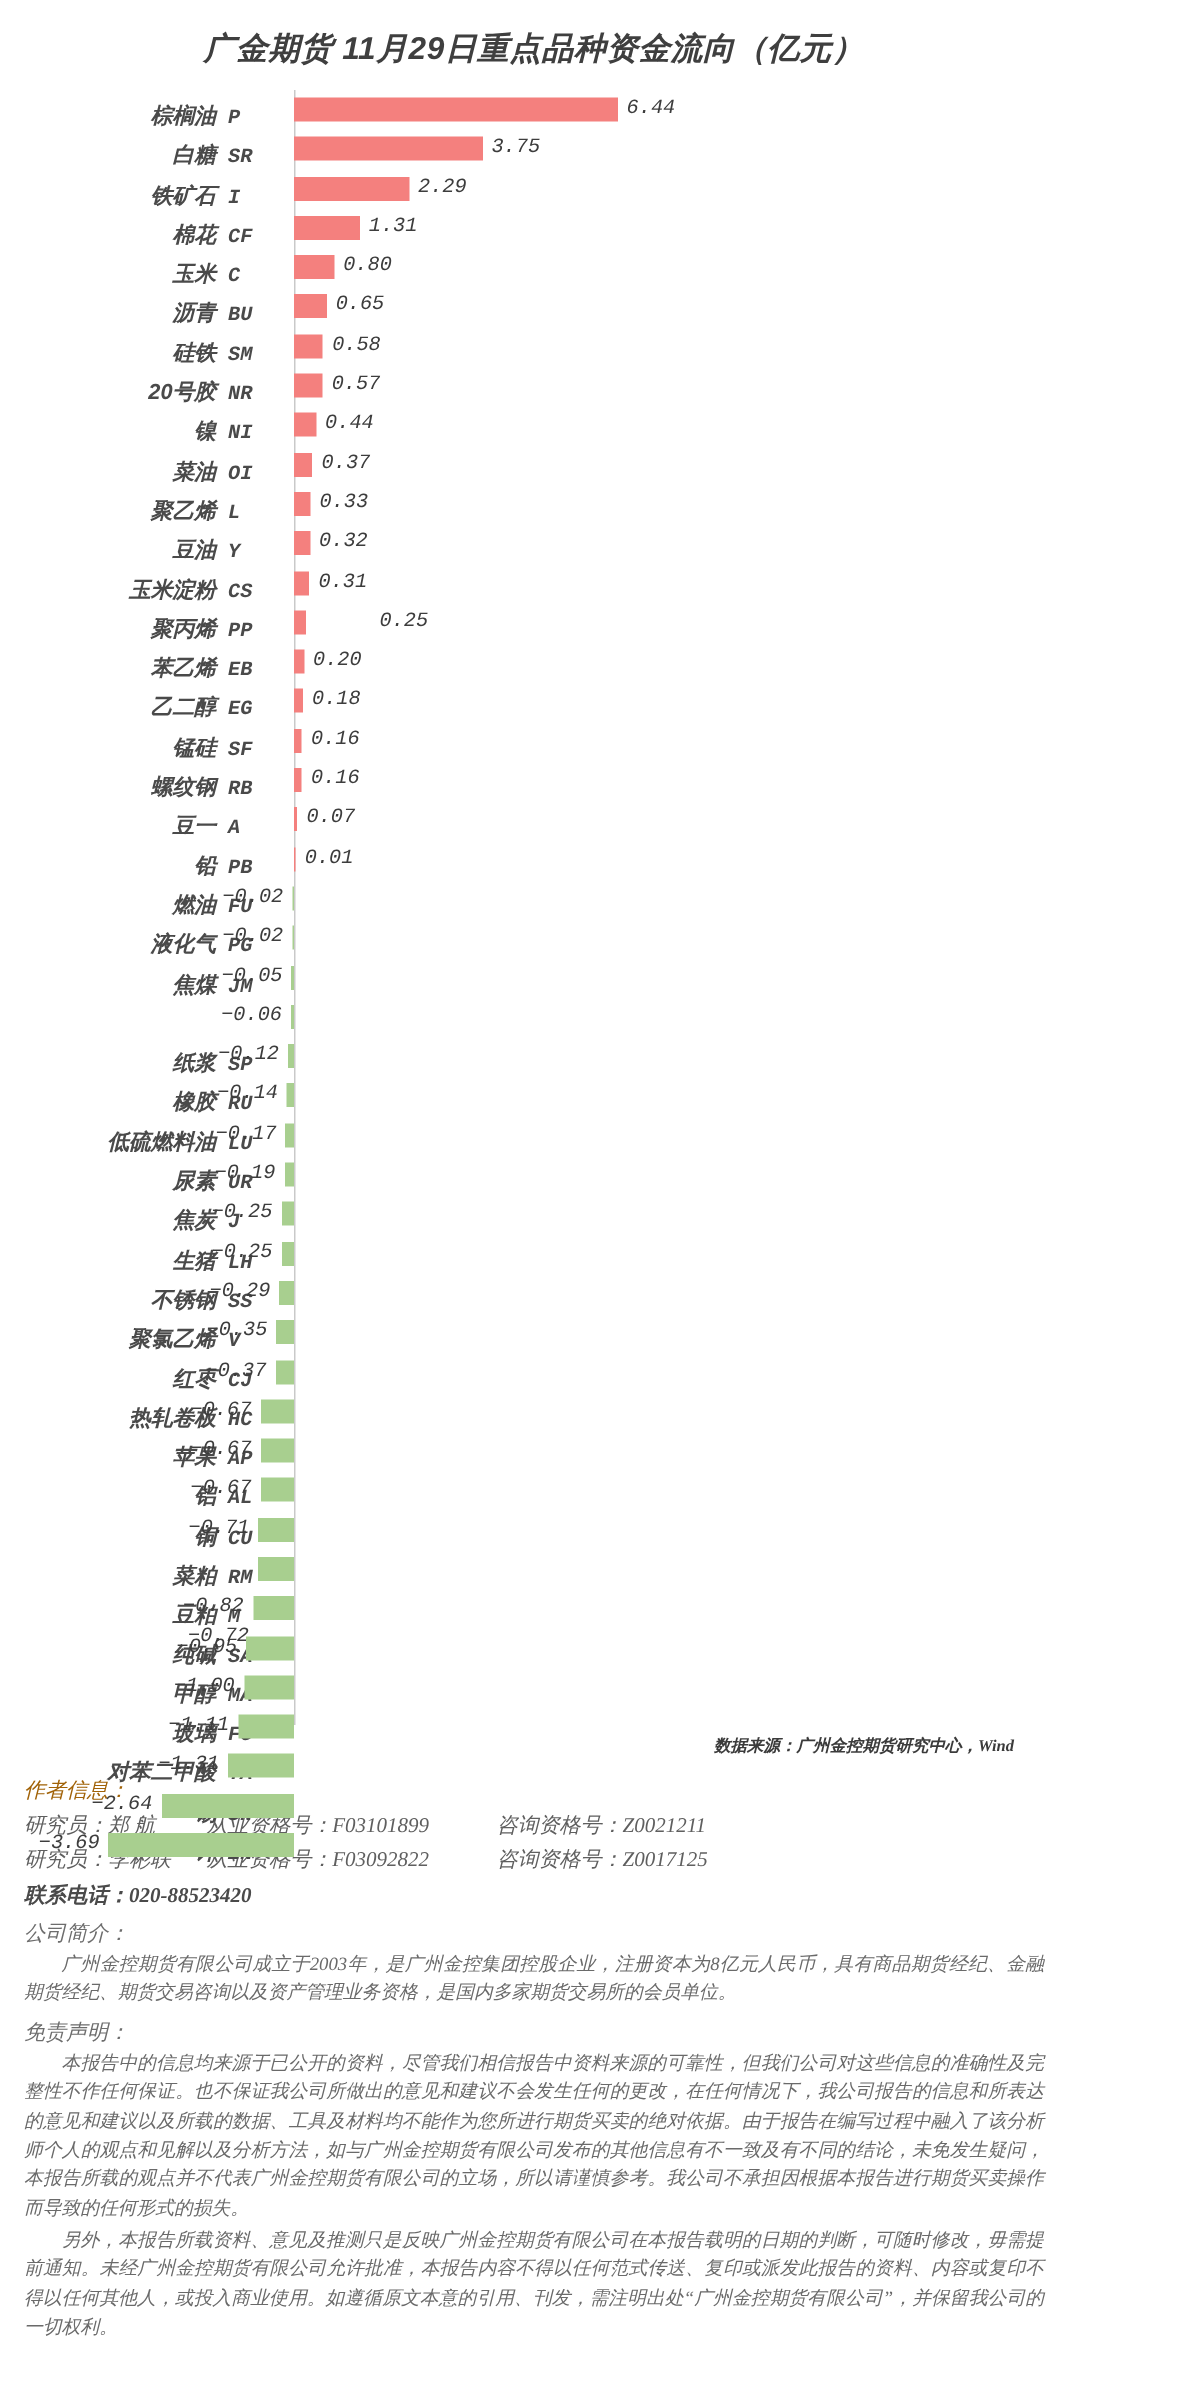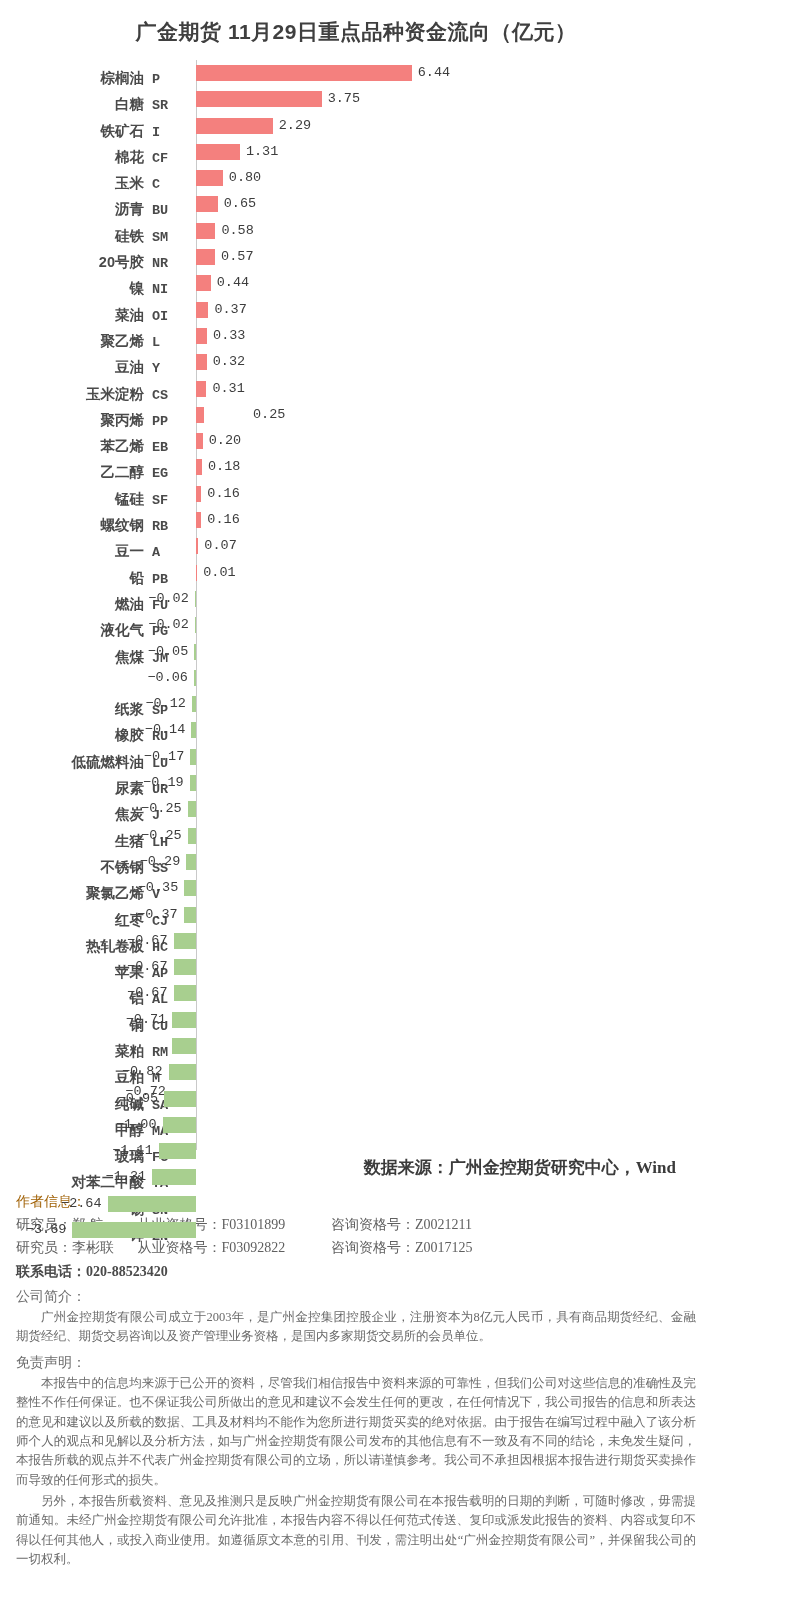--- a/index.html
+++ b/index.html
@@ -11,20 +11,21 @@
     width: 788px;
     height: 1605px;
     font-family: "Liberation Sans", sans-serif;
     color: #333;
     overflow: hidden;
   }
   .page {
     position: relative;
     width: 712px;
     height: 1605px;
+    font-style: italic;
   }
   .chart-title {
     text-align: center;
     font-size: 21px;
     font-weight: bold;
     color: #3f3f3f;
     padding-top: 18px;
     letter-spacing: 0.5px;
     font-family: "Liberation Sans", sans-serif;
   }
@@ -84,21 +85,21 @@
     line-height: 26.3px;
     font-size: 13.5px;
     color: #3d3d3d;
     font-family: "Liberation Mono", monospace;
     white-space: nowrap;
   }
   .source {
     text-align: right;
     padding-right: 36px;
     margin-top: 6px;
-    font-size: 17px;
+    font-size: 11px;
     font-weight: bold;
     color: #3b3b3b;
     font-family: "Liberation Serif", serif;
   }
   .footer {
     padding: 8px 16px 0 16px;
     color: #6d6d6d;
     font-family: "Liberation Serif", serif;
   }
   .f-head {

